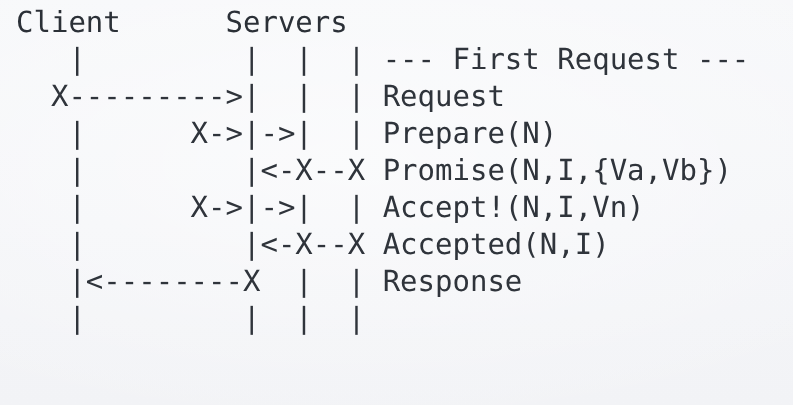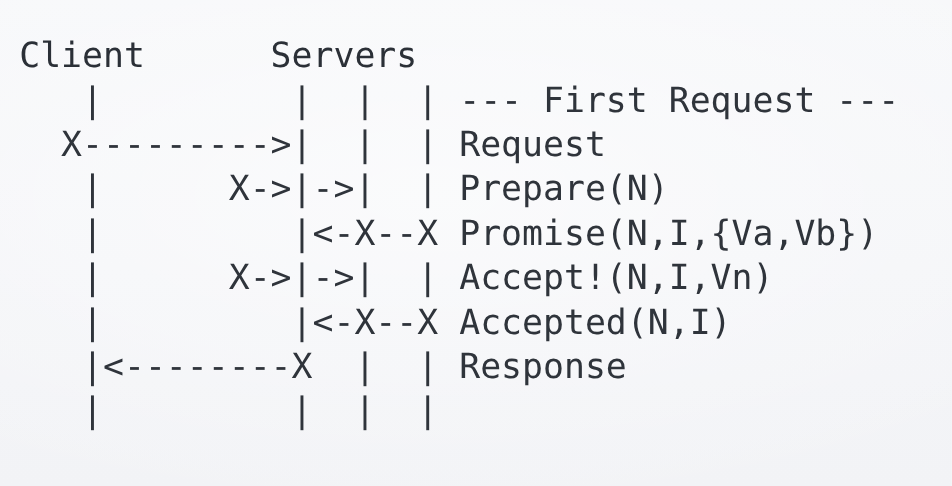--- a/index.html
+++ b/index.html
@@ -25,21 +25,21 @@
     position: absolute;
     inset: 0;
     background:
       radial-gradient(ellipse 120% 95% at 45% 40%, rgba(255,255,255,0.55) 0%, rgba(246,247,249,0) 70%),
       linear-gradient(180deg, #f7f8fa 0%, #f4f5f8 55%, #f2f3f6 100%);
     pointer-events: none;
   }
   #ascii-block {
     position: absolute;
     left: 16px;
-    top: 28px;
+    top: 4px;
     margin: 0;
     padding: 0;
     font-family: "DejaVu Sans Mono", "Liberation Mono", monospace;
     font-size: 29px;
     line-height: 37px;
     letter-spacing: 0px;
     color: #2f343b;
     white-space: pre;
     font-weight: 400;
     -webkit-font-smoothing: antialiased;

